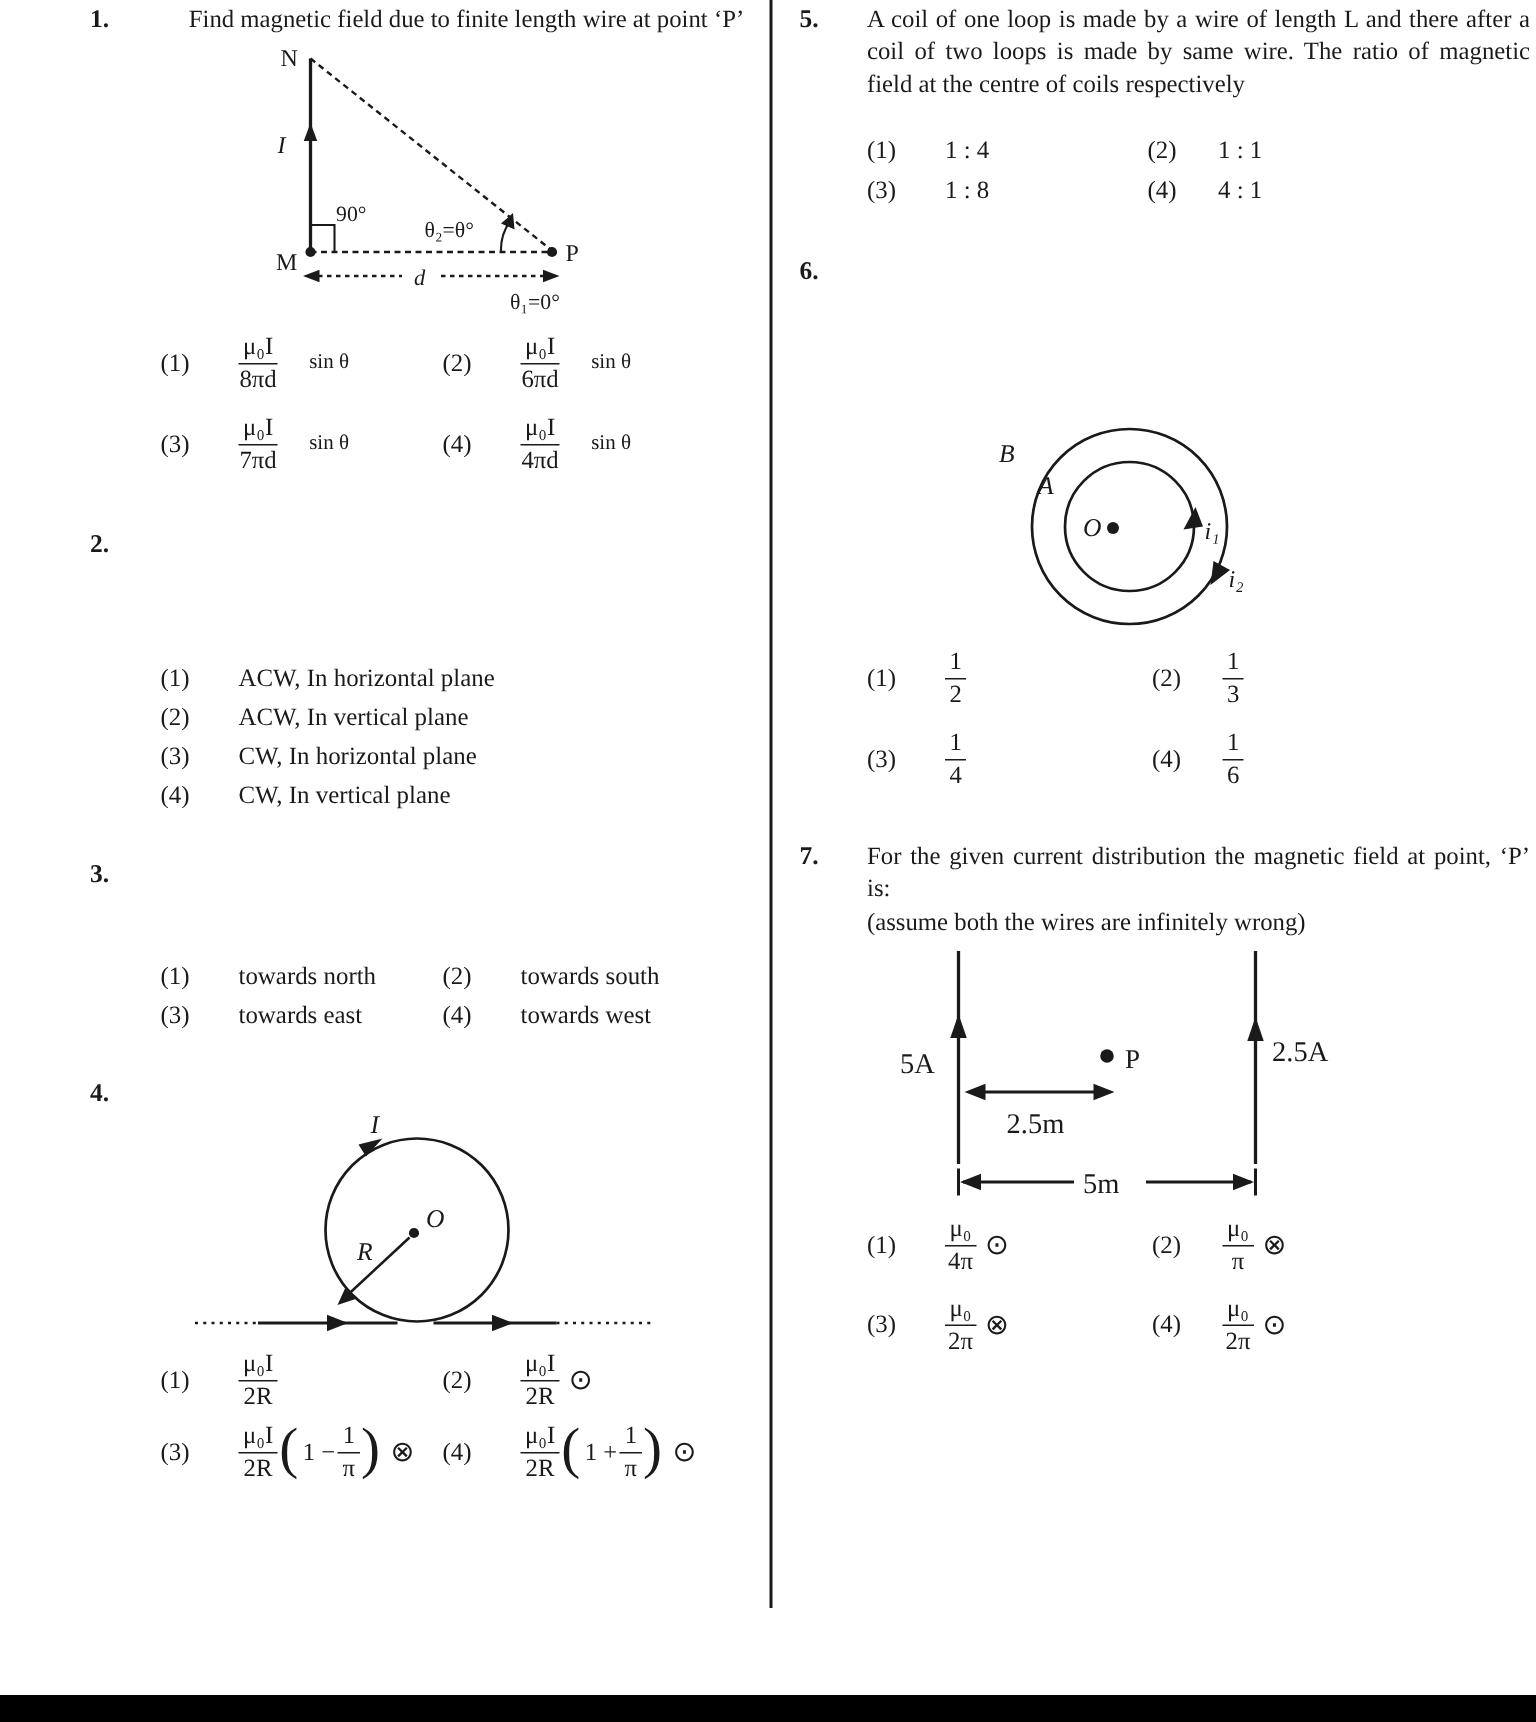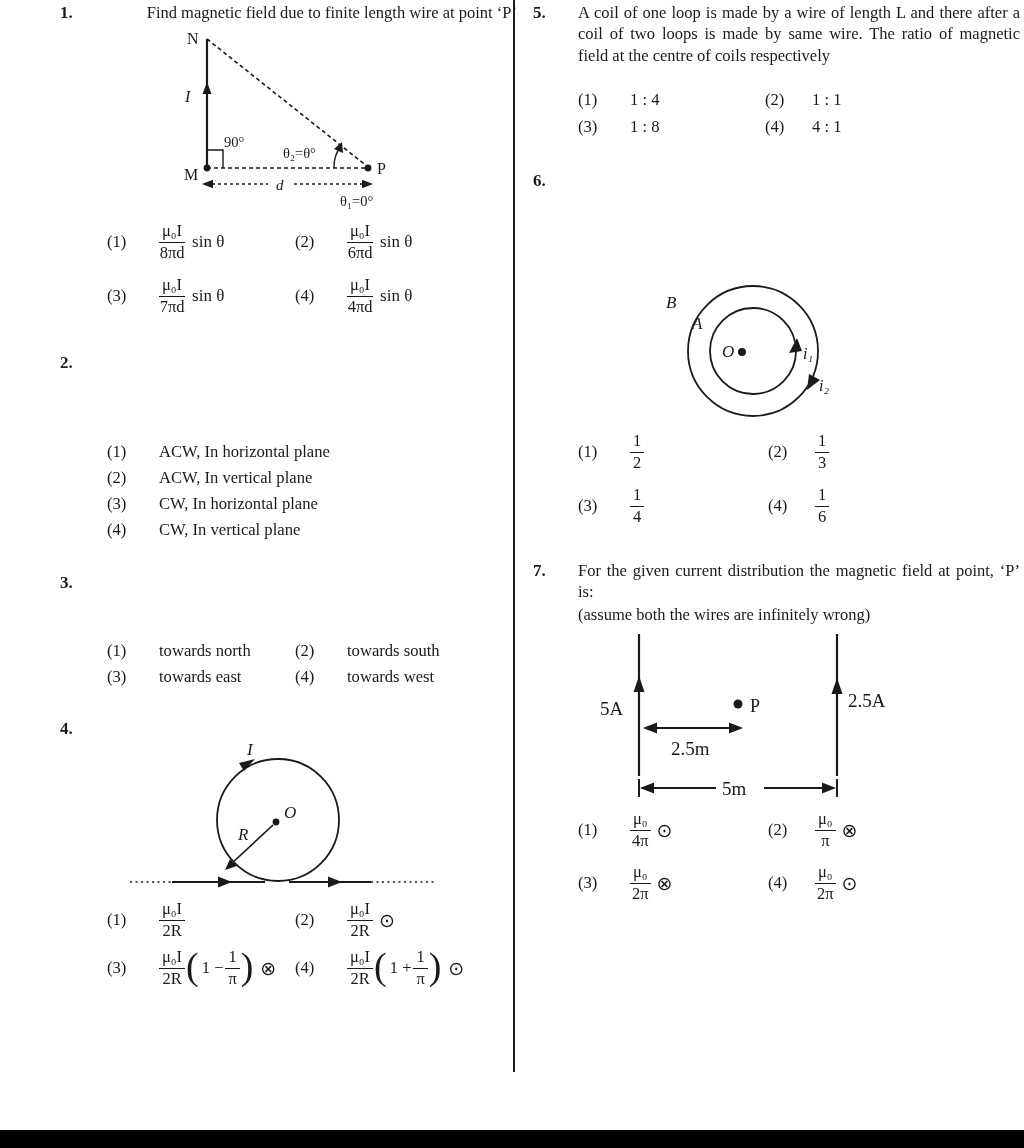--- a/index.html
+++ b/index.html
@@ -2,30 +2,30 @@
 <html><head>
 <meta charset="utf-8">
 <style>
   html,body{margin:0;padding:0;background:#fff;}
   .page{position:relative;width:1024px;height:1148px;background:#ffffff;overflow:hidden;
         font-family:"Liberation Serif","DejaVu Serif",serif;color:#1a1a1a;}
   .divider{position:absolute;left:513px;top:0;width:2px;height:1072px;background:#1a1a1a;}
   .bottombar{position:absolute;left:0;top:1130px;width:1024px;height:18px;background:#000;}
   .qn{position:absolute;font-weight:bold;font-size:17px;line-height:21px;}
   .qt{position:absolute;font-size:16.5px;line-height:21.3px;text-align:justify;}
-  .nowrap{white-space:nowrap;text-align:right;width:412px;overflow:hidden;}
+  .nowrap{white-space:nowrap;text-align:center;width:412px;overflow:hidden;}
   .opt{position:absolute;display:flex;align-items:center;}
   .olabel{font-size:16.6px;width:52px;flex:none;}
   .olabel.w47{width:47px;}
   .optxt{font-size:16.6px;}
   .frac{text-align:center;font-size:16.5px;line-height:1.12;flex:none;}
   .frac.roman{font-style:normal;}
   .frac .fn{display:block;border-bottom:1.4px solid #1a1a1a;padding:0 3px 1.5px;}
   .frac .fd{display:block;padding-top:1.5px;text-align:center;}
-  .suffix{margin-left:7px;font-size:17px;}
+  .suffix{margin-left:21px;font-size:14px;}
   .dirsym{margin-left:6px;font-size:19px;font-family:"DejaVu Sans",sans-serif;}
   .bigp{font-size:38px;font-weight:300;line-height:0.9;display:inline-block;vertical-align:middle;
         padding:0 1px;transform:translateY(-2px);}
   .ppre{font-size:16.5px;margin:0 2px;}
   .fig{position:absolute;}
   svg text{font-family:"Liberation Serif","DejaVu Serif",serif;fill:#1a1a1a;}
   svg .it{font-style:italic;}
 </style>
 </head>
 <body>

